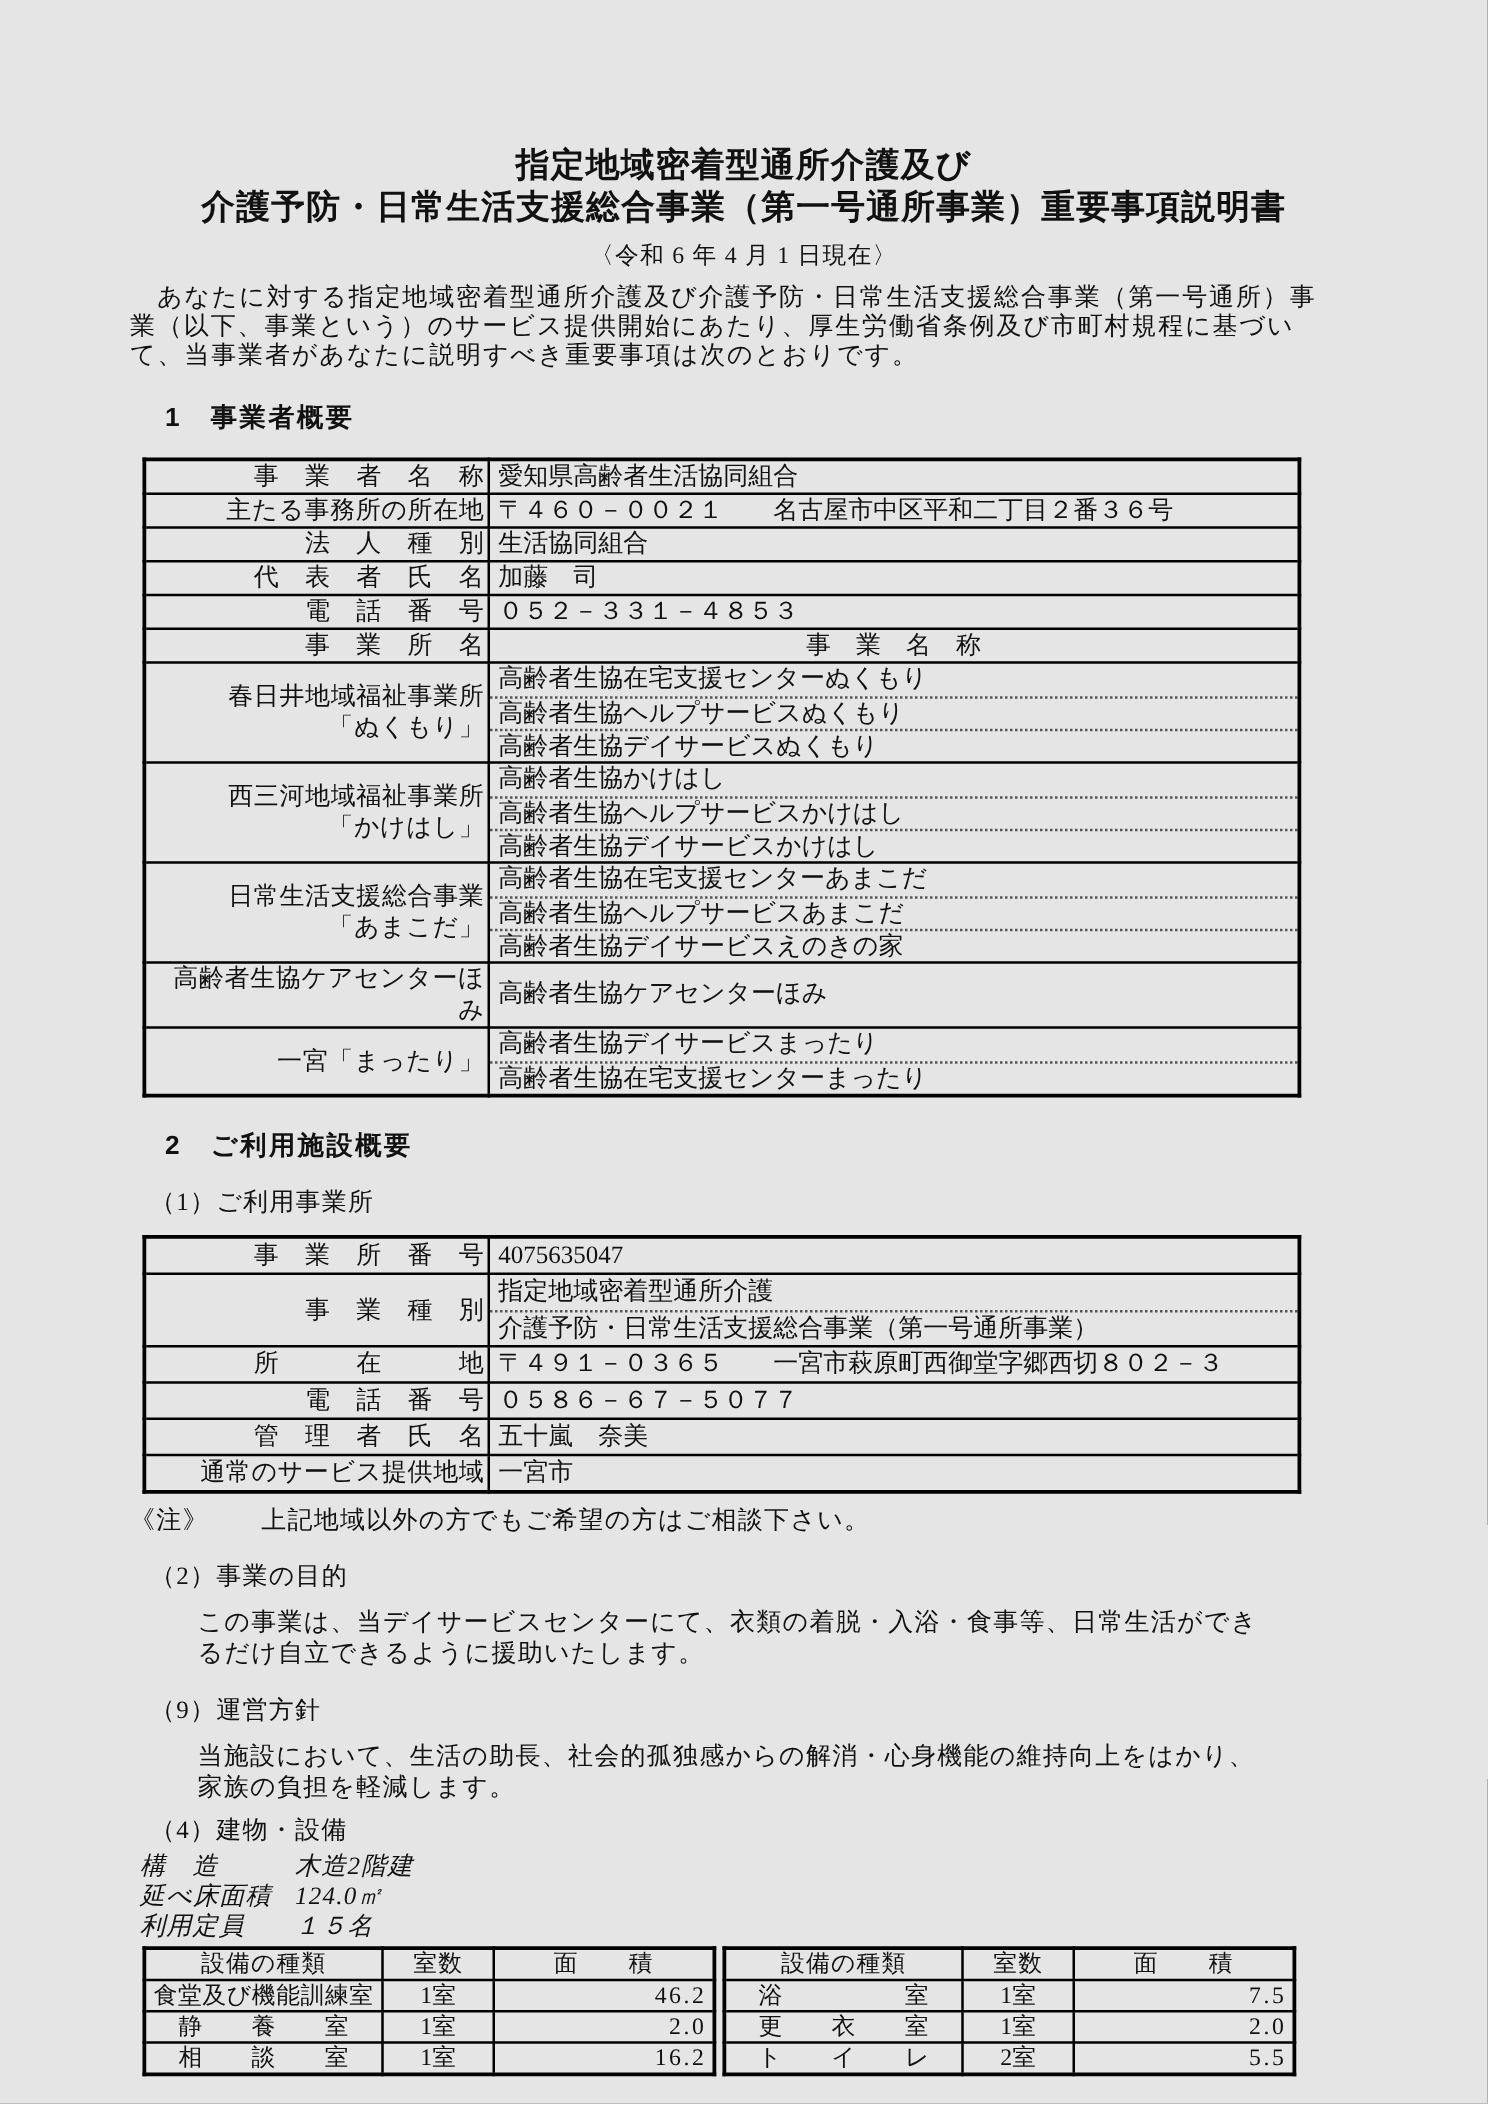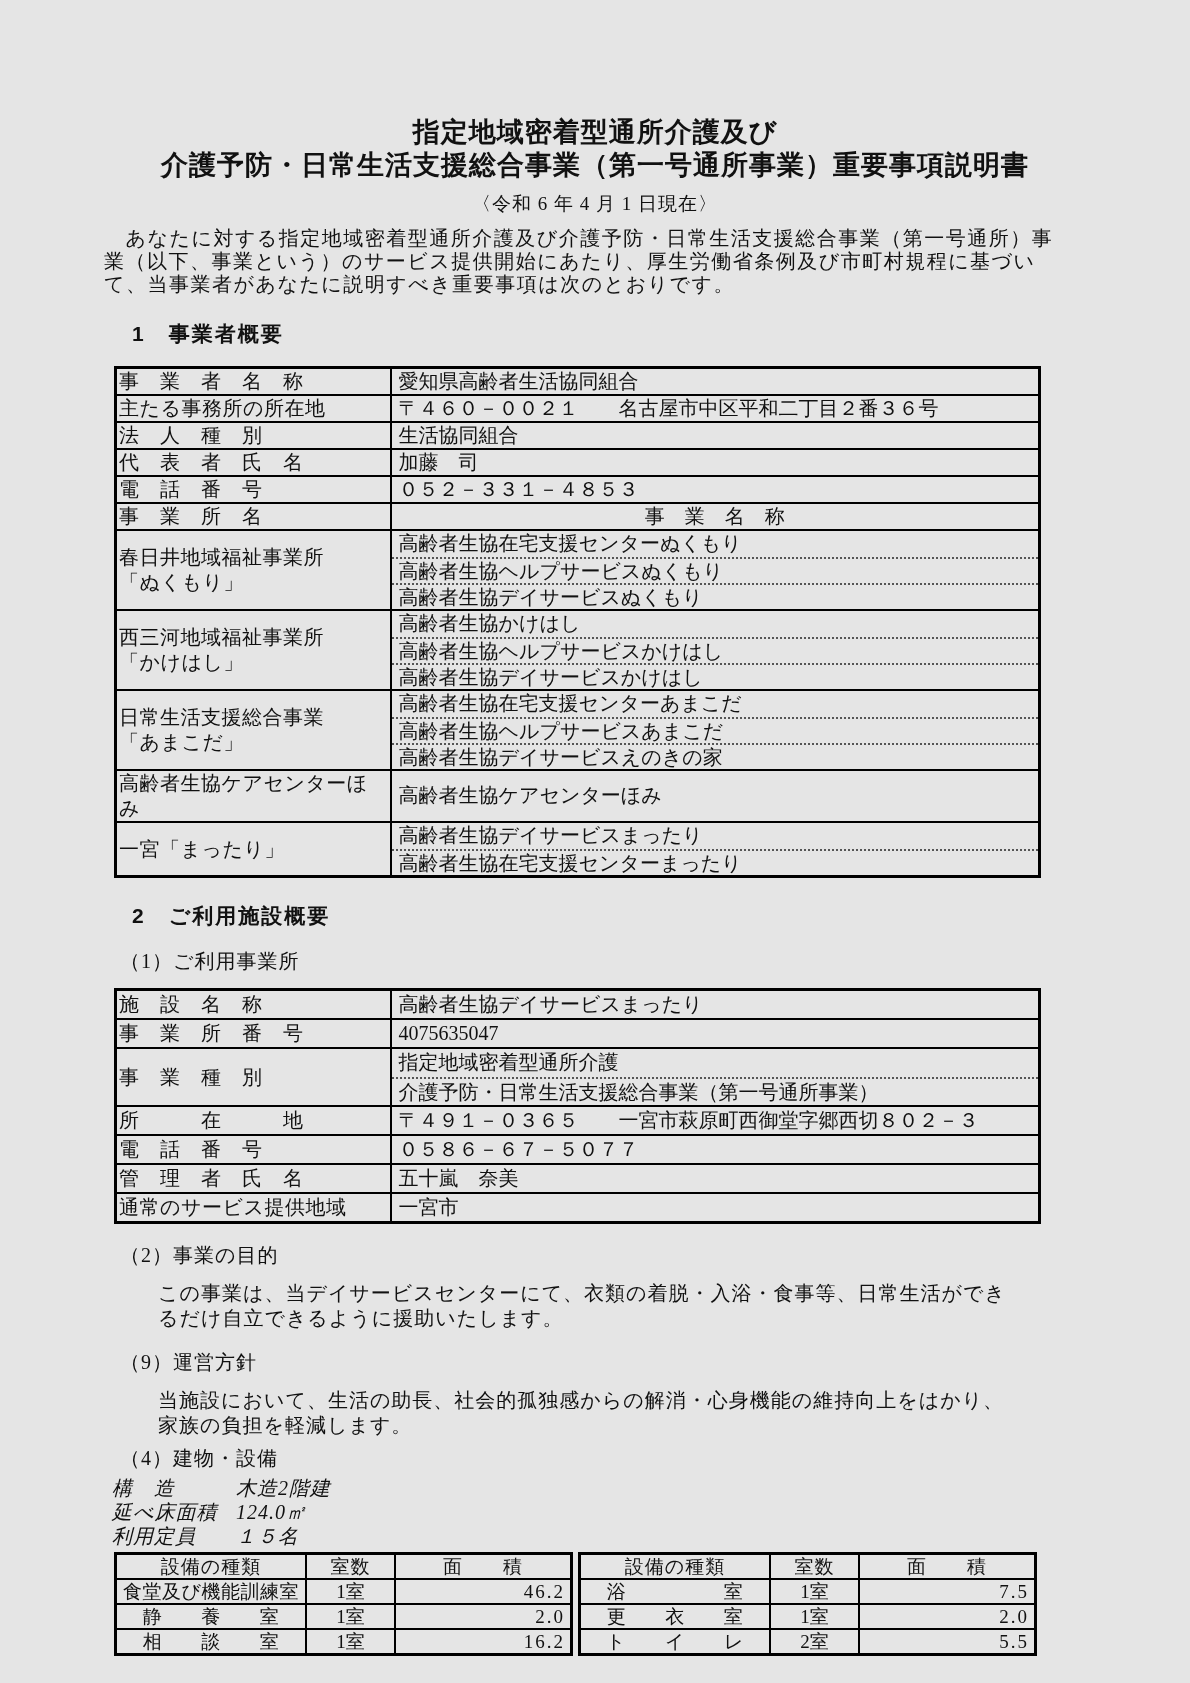--- a/index.html
+++ b/index.html
@@ -63,21 +63,21 @@
   table.t {
     border-collapse: collapse;
     table-layout: fixed;
     margin-left: 114px;
     width: 924px;
     font-size: 20px;
     color: #111;
   }
   table.t td { border: 2px solid #000; }
   table.t { border: 3px solid #000; }
-  td.lbl { text-align: left; vertical-align: middle; padding: 0 2px; letter-spacing: 0.5px; }
+  td.lbl { text-align: right; vertical-align: middle; padding: 0 2px; letter-spacing: 0.5px; }
   td.val { text-align: left; vertical-align: middle; padding: 0; }
   td.val .vline { padding-left: 7px; }
   td.val.center { text-align: center; }
 
   
   .t1 td { height: 26px; line-height: 25px; }
   .t1 .svc { height: 26px; line-height: 25px; padding-left: 7px; overflow: hidden; white-space: nowrap; }
   .t1 .svc + .svc { border-top: 2px dotted #555; }
   .t1 .grp-l2:empty { display: none; }
   .t1 td.grp-lbl div { line-height: 25px; }
@@ -238,26 +238,20 @@
     <div class="sec-heading">2　ご利用施設概要</div>
     <div class="sub-heading">（1）ご利用事業所</div>
 
     <table class="t t2" style="margin-top:13px;">
       <colgroup>
           <col style="width:275px;">
           <col style="width:649px;">
         </colgroup>
       <tbody>
         <tr>
-          <td class="lbl">施　設　名　称</td>
-          <td class="val">
-              <div class="vline">高齢者生協デイサービスまったり</div>
-            </td>
-        </tr>
-        <tr>
           <td class="lbl">事　業　所　番　号</td>
           <td class="val">
               <div class="vline">4075635047</div>
             </td>
         </tr>
         <tr>
           <td class="lbl">事　業　種　別</td>
           <td class="val">
             <div class="svc">指定地域密着型通所介護</div>
             <div class="svc">介護予防・日常生活支援総合事業（第一号通所事業）</div>
@@ -283,20 +277,21 @@
         </tr>
         <tr>
           <td class="lbl">通常のサービス提供地域</td>
           <td class="val">
               <div class="vline">一宮市</div>
             </td>
         </tr>
       </tbody>
     </table>
 
+    <div class="note-line">《注》　　上記地域以外の方でもご希望の方はご相談下さい。</div>
 
     <div class="sub-heading">（2）事業の目的</div>
     <div class="body-par">
       <div>この事業は、当デイサービスセンターにて、衣類の着脱・入浴・食事等、日常生活ができ</div>
       <div>るだけ自立できるように援助いたします。</div>
     </div>
 
     <div class="sub-heading">（9）運営方針</div>
     <div class="body-par">
       <div>当施設において、生活の助長、社会的孤独感からの解消・心身機能の維持向上をはかり、</div>

